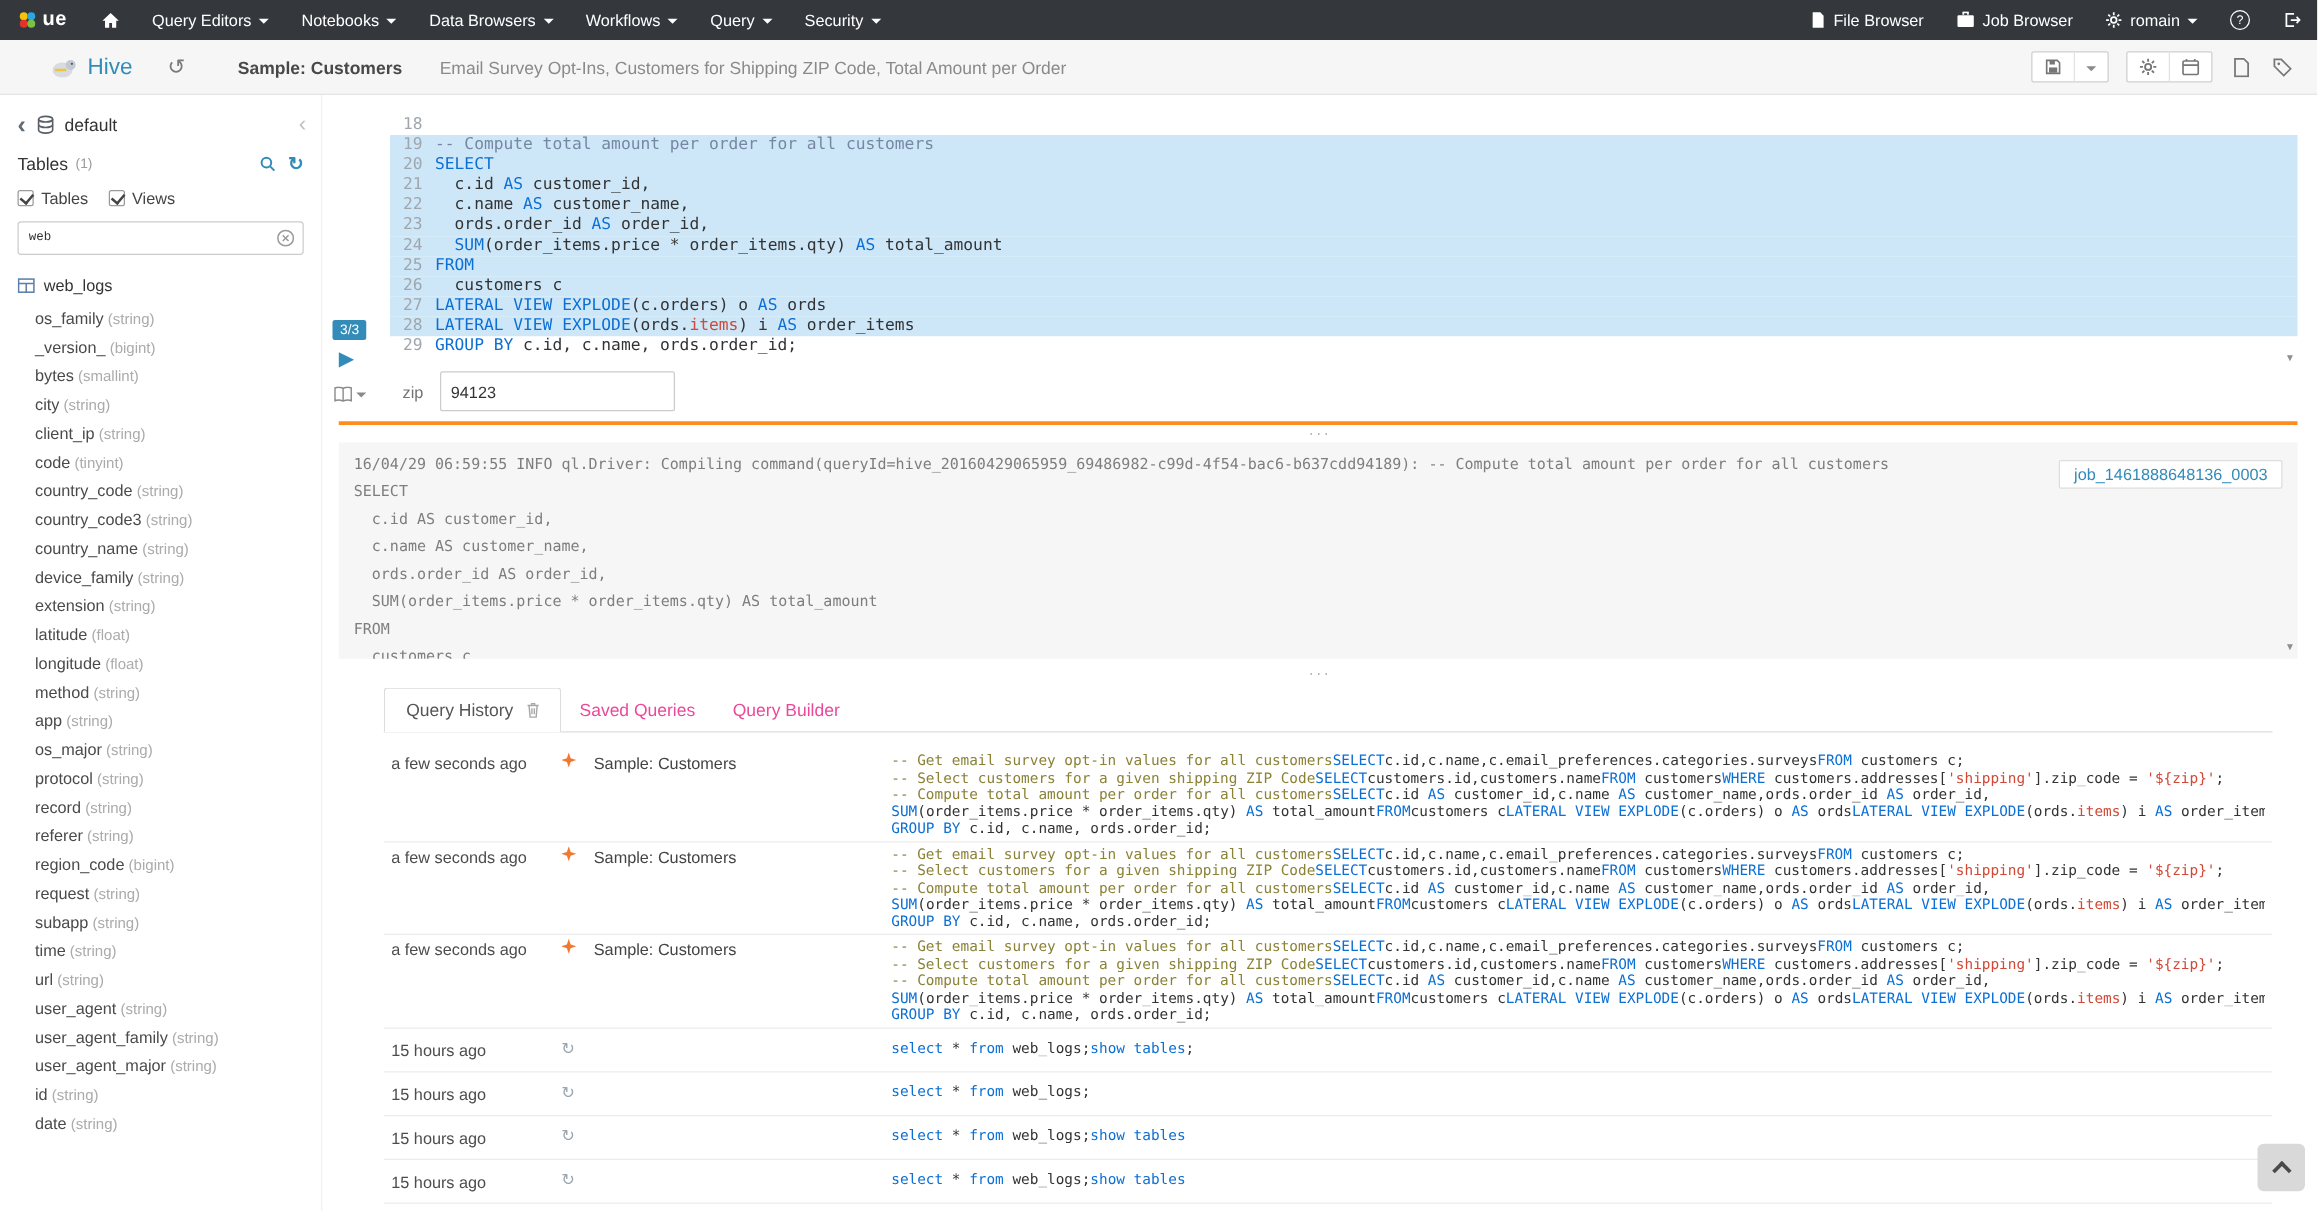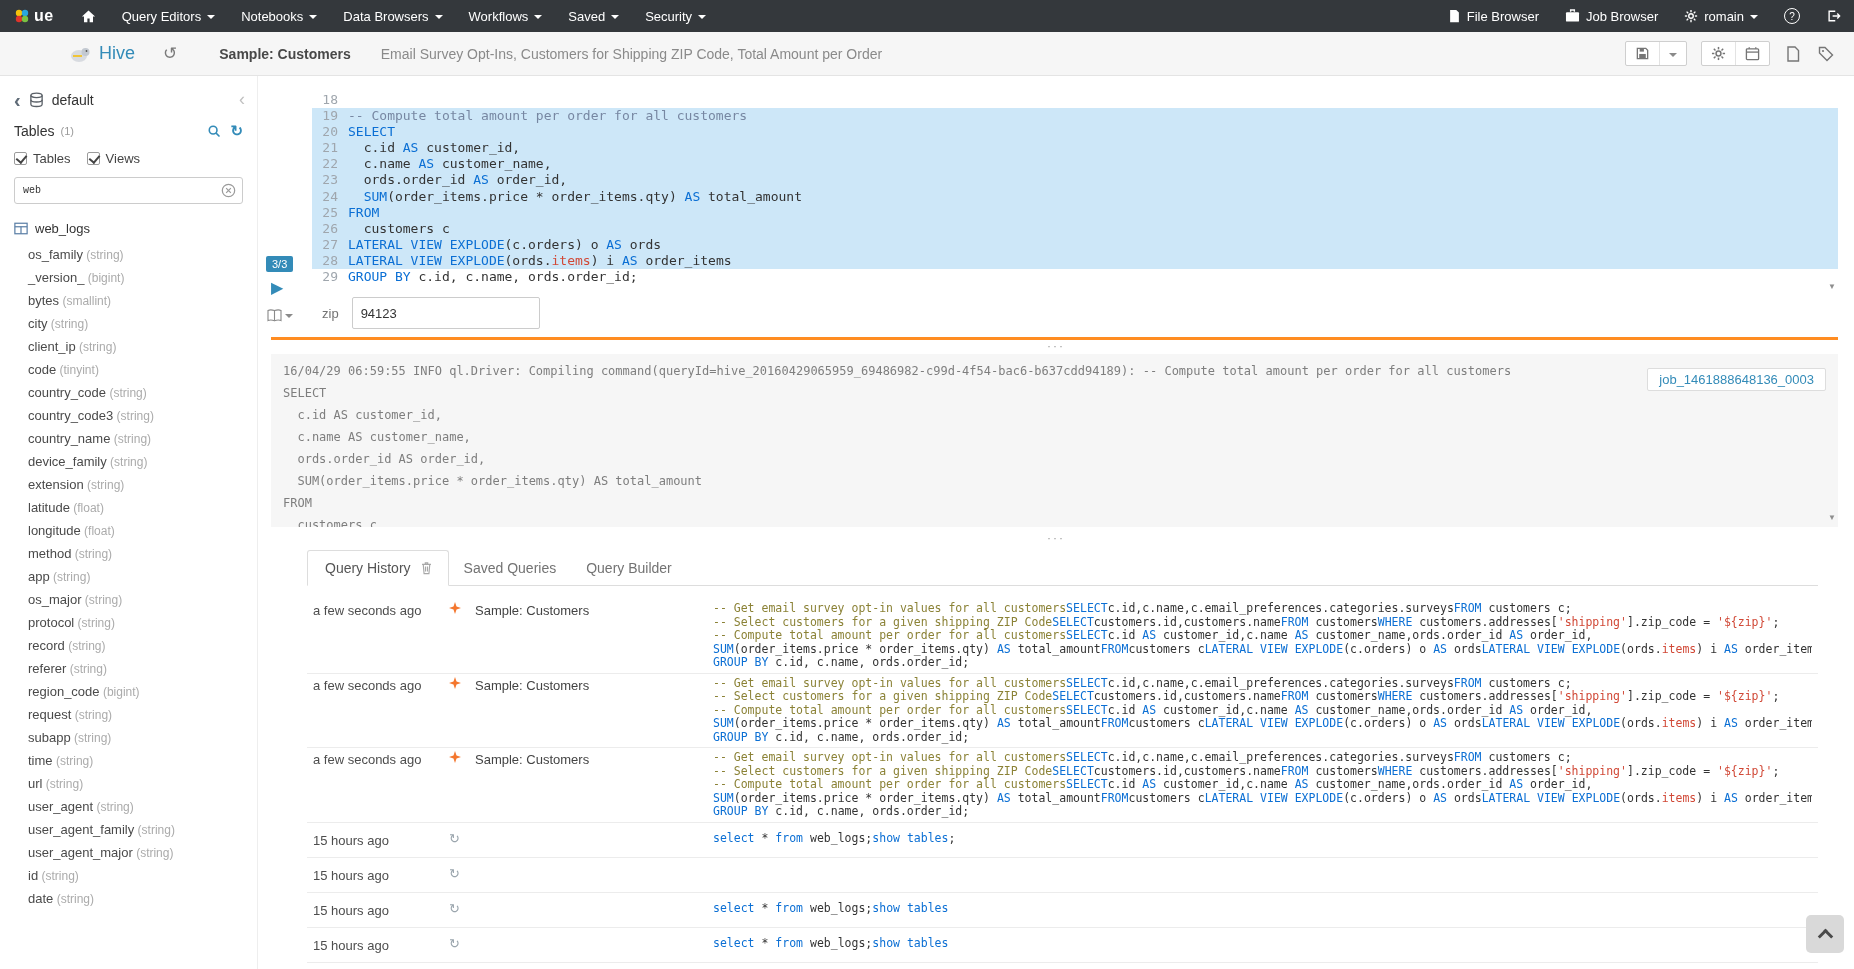--- a/index.html
+++ b/index.html
@@ -12,21 +12,21 @@
 .nav-left,.nav-right{display:flex;align-items:stretch;}
 .nav-right{margin-left:auto;}
 .nav-item{display:flex;align-items:center;gap:6px;padding:0 13px;color:#fff;text-decoration:none;cursor:pointer;white-space:nowrap;}
 .brand{display:flex;align-items:center;gap:4px;padding:0 14px;cursor:pointer;}
 .brand-text{font-weight:bold;font-size:16px;letter-spacing:.5px;color:#fff;}
 .caret{width:0;height:0;border-left:4px solid transparent;border-right:4px solid transparent;border-top:4px solid #fff;display:inline-block;margin-top:2px;}
 .caret.dark{border-top-color:#8a8a8a;}
 .help-badge{width:16px;height:16px;border:1px solid #fff;border-radius:50%;font-size:10px;display:flex;align-items:center;justify-content:center;}
 
 
-.subheader{position:absolute;top:32px;left:0;right:0;height:44px;background:#f6f6f6;border-bottom:1px solid #e4e4e4;display:flex;align-items:center;padding-left:69px;font-size:14px;z-index:20;}
+.subheader{position:absolute;top:32px;left:0;right:0;height:44px;background:#f6f6f6;border-bottom:1px solid #e4e4e4;display:flex;align-items:center;padding-left:40px;font-size:14px;z-index:20;}
 .hive-name{color:#338bb8;font-size:18px;margin-left:8px;text-decoration:none;cursor:pointer;}
 .history-btn{margin-left:28px;color:#7a7a7a;font-size:17px;text-decoration:none;cursor:pointer;}
 .q-title{margin-left:42px;color:#484848;font-weight:bold;}
 .q-desc{margin-left:30px;color:#8a8a8a;}
 .header-actions{margin-left:auto;display:flex;align-items:center;gap:14px;padding-right:18px;color:#767676;}
 .btn-group{display:flex;border:1px solid #cfcfcf;border-radius:2px;background:#fff;}
 .btn-group button{background:none;border:none;padding:4px 9px;color:#767676;cursor:pointer;display:flex;align-items:center;}
 .btn-group button + button{border-left:1px solid #e3e3e3;}
 .flat-btn{background:none;border:none;color:#767676;cursor:pointer;padding:2px;display:flex;align-items:center;}
 
@@ -80,21 +80,21 @@
 .resize-dots{position:absolute;left:0;right:0;text-align:center;color:#9b9b9b;font-size:12px;letter-spacing:2px;line-height:9px;cursor:row-resize;}
 .rd1{top:266px;}
 .rd2{top:458px;}
 
 .log{position:absolute;left:13px;right:16px;top:278px;height:173px;background:#f6f6f6;padding:6px 12px;font-family:"DejaVu Sans Mono",monospace;font-size:12px;line-height:22px;color:#7e7e7e;overflow:hidden;}
 .log-line{white-space:pre;height:22px;}
 .job-link{position:absolute;right:28px;top:292px;background:#fff;border:1px solid #ddd;border-radius:2px;padding:3px 11px;color:#338bb8;font-size:13px;text-decoration:none;cursor:pointer;z-index:5;}
 .log-scroll-down{position:absolute;right:18px;top:437px;color:#8e8e8e;font-size:8px;cursor:pointer;}
 
 .tabs{position:absolute;left:49px;right:36px;top:474px;height:36px;border-bottom:1px solid #ddd;display:flex;align-items:flex-end;font-size:14px;}
-.tab{padding:9px 15px;color:#737373;cursor:pointer;display:flex;align-items:center;gap:9px;}
+.tab{padding:9px 15px;color:#ec4899;cursor:pointer;display:flex;align-items:center;gap:9px;}
 .tab.active{background:#fff;border:1px solid #ddd;border-bottom:1px solid #fff;margin-bottom:-1px;border-radius:3px 3px 0 0;color:#555;padding-left:17px;}
 .tab-trash{display:flex;cursor:pointer;}
 
 .history{position:absolute;left:49px;right:36px;top:510px;bottom:0;overflow:hidden;padding-top:13px;}
 .h-row{display:flex;align-items:flex-start;border-bottom:1px solid #ececec;padding:3px 6px;cursor:pointer;}
 .h-row.single{padding:9px 6px;}
 .h-time{width:136px;color:#4d4d4d;font-size:13px;flex:none;padding-top:1px;}
 .h-icon{width:26px;flex:none;color:#9aa5ad;font-size:13px;line-height:13px;}
 .h-name{width:238px;flex:none;color:#444;font-size:13px;padding-top:1px;}
 .h-sql{flex:1;font-family:"DejaVu Sans Mono",monospace;font-size:11.5px;color:#333;overflow:hidden;}
@@ -140,21 +140,21 @@
         </a>
       <a class="nav-item">
           <span>Data Browsers</span>
           <i class="caret"></i>
         </a>
       <a class="nav-item">
           <span>Workflows</span>
           <i class="caret"></i>
         </a>
       <a class="nav-item">
-          <span>Saved</span>
+          <span>Query</span>
           <i class="caret"></i>
         </a>
       <a class="nav-item">
           <span>Security</span>
           <i class="caret"></i>
         </a>
     </div>
     <div class="nav-right">
       <a class="nav-item">
         <span>
@@ -531,20 +531,23 @@
           <span class="h-icon">↻</span>
           <span class="h-name"></span>
           <div class="h-sql">
             <div class="h-sql-line"><span class="tok-k">select</span><span class="tok-p"> * </span><span class="tok-k">from</span><span class="tok-p"> web_logs;</span><span class="tok-k">show tables</span><span class="tok-p">;</span></div>
           </div>
         </div>
         <div class="h-row single">
           <span class="h-time">15 hours ago</span>
           <span class="h-icon">↻</span>
           <span class="h-name"></span>
+          <div class="h-sql">
+            <div class="h-sql-line"><span class="tok-k">select</span><span class="tok-p"> * </span><span class="tok-k">from</span><span class="tok-p"> web_logs;</span></div>
+          </div>
         </div>
         <div class="h-row single">
           <span class="h-time">15 hours ago</span>
           <span class="h-icon">↻</span>
           <span class="h-name"></span>
           <div class="h-sql">
             <div class="h-sql-line"><span class="tok-k">select</span><span class="tok-p"> * </span><span class="tok-k">from</span><span class="tok-p"> web_logs;</span><span class="tok-k">show tables</span></div>
           </div>
         </div>
         <div class="h-row single">

